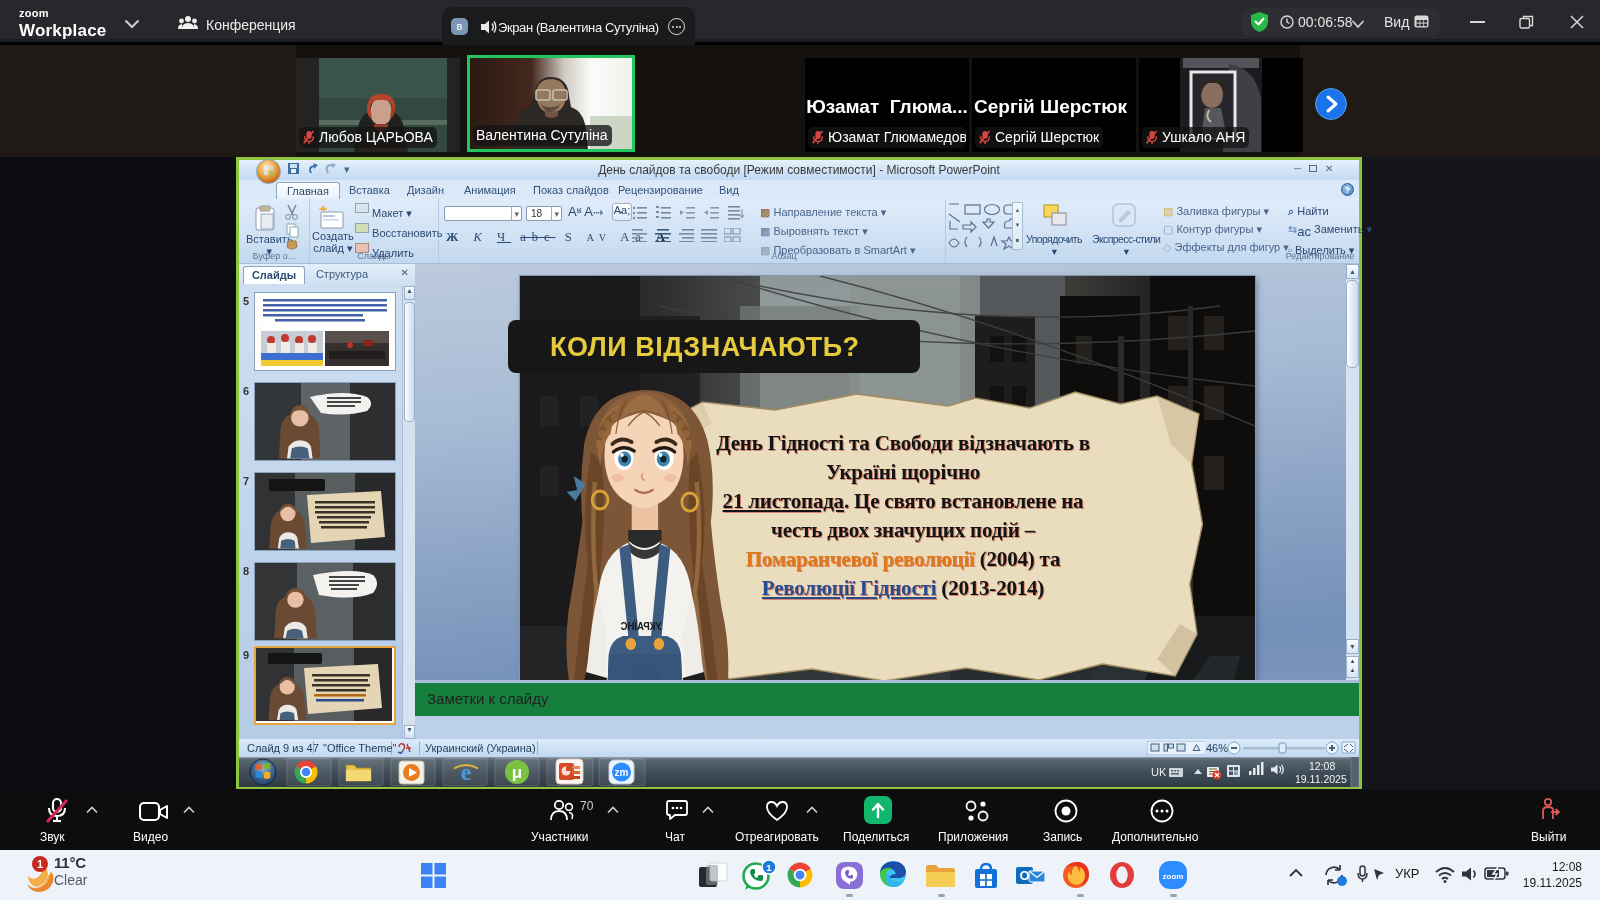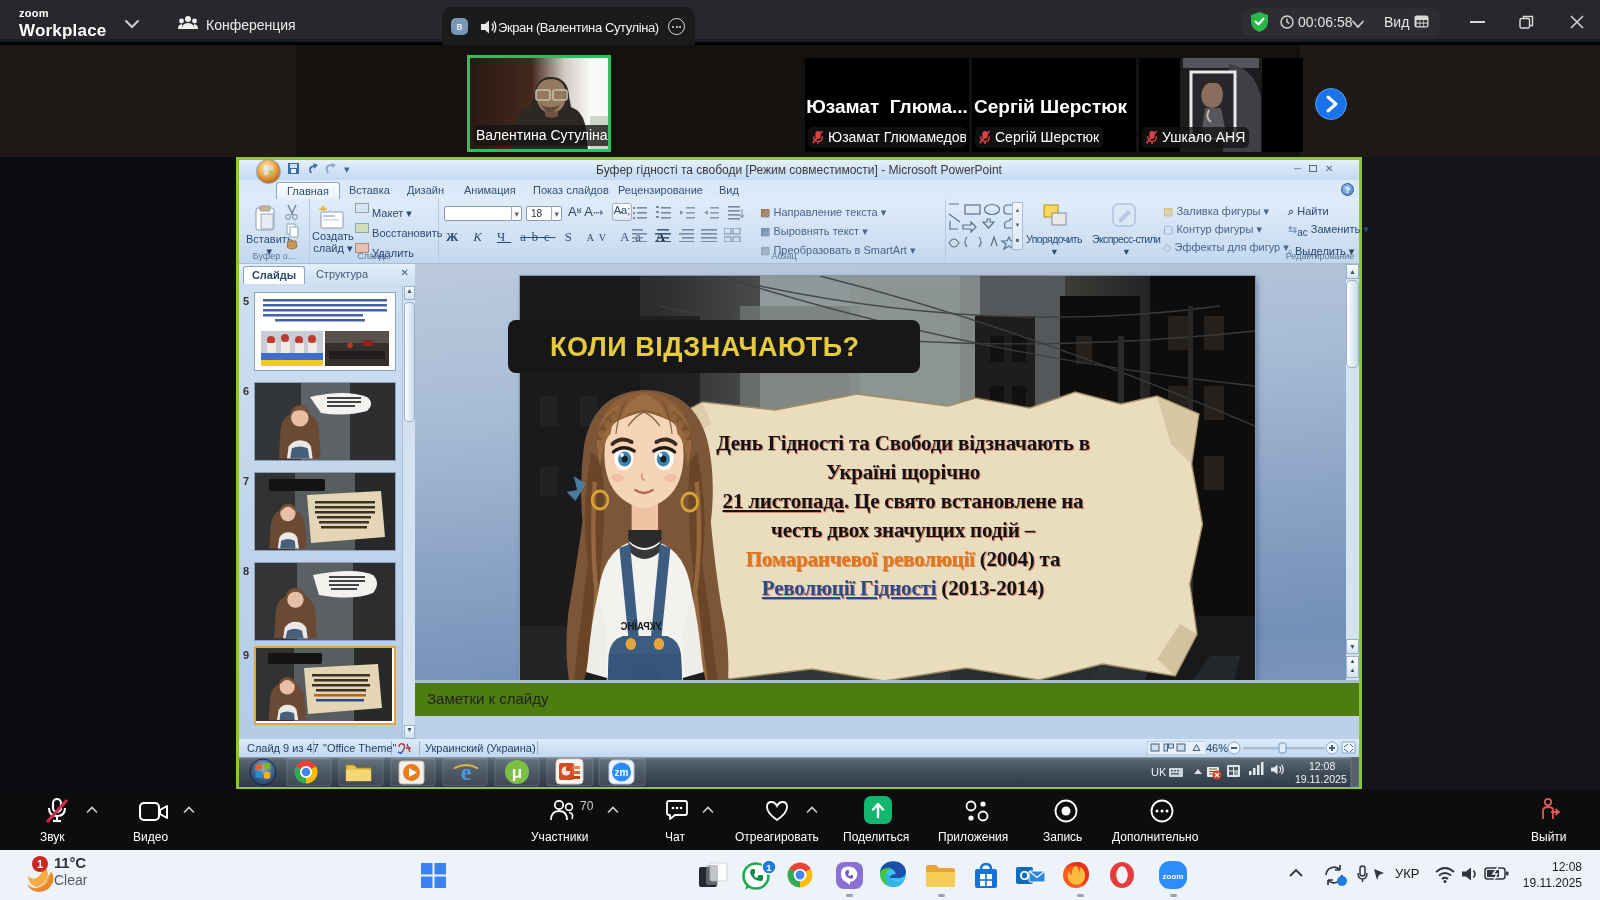--- a/index.html
+++ b/index.html
@@ -37,21 +37,21 @@
 #ribbon{left:239px;top:199px;width:1120px;height:65px;background:linear-gradient(#e0ecfa,#cfe1f4 60%,#c2d7ee);border-bottom:1px solid #a8bdd6}
 .grp{position:absolute;top:0;height:64px;border-right:1px solid #b6c9e0}
 .grplabel{position:absolute;bottom:2px;width:100%;text-align:center;font-size:9px;color:#5a7394}
 
 #lpanel{left:239px;top:264px;width:176px;height:475px;background:linear-gradient(#cfe0f2,#b4cbe6)}
 #canvas{left:415px;top:264px;width:931px;height:439px;background:linear-gradient(175deg,#bccadc 0%,#a8bcd6 30%,#8aa2c4 60%,#7390b8 85%,#7e97bc 100%)}
 #vsb{left:1346px;top:264px;width:13px;height:439px;background:#d4e2f2}
 .thumb{position:absolute;left:15px;width:142px;height:79px;background:#fff;border:1px solid #8ba0ba}
 .thumb.sel{border:2px solid #e8a33d}
 .snum{position:absolute;left:4px;font-size:11px;font-weight:bold;color:#333}
-#notes{left:415px;top:680px;width:944px;height:36px;background:#4d7c0f;border-top:3px solid #aabdd8;color:#222;font-size:15px;line-height:32px;padding-left:12px}
+#notes{left:415px;top:680px;width:944px;height:36px;background:#15803d;border-top:3px solid #aabdd8;color:#222;font-size:15px;line-height:32px;padding-left:12px}
 #sbar{left:239px;top:739px;width:1120px;height:18px;background:linear-gradient(#dcebfb,#c0d8f0);font-size:11px;color:#1f3b57}
 #w7bar{left:239px;top:757px;width:1120px;height:29px;background:linear-gradient(#5b6b7a,#3a4a59 30%,#2d3d4c)}
 
 #slide{left:520px;top:276px;width:735px;height:421px;background:#6f7477;overflow:hidden;outline:1px solid #8296ad;box-shadow:2px 3px 6px rgba(40,60,90,.45)}
 #titlebox{left:508px;top:320px;width:412px;height:53px;background:#171717;border-radius:8px}
 #titlebox span{position:absolute;left:42px;top:12px;color:#e5cb3d;font-size:27px;font-weight:bold;letter-spacing:.5px}
 #paper{left:648px;top:384px;width:560px;height:304px}
 #ptext{left:648px;top:429px;width:510px;font-family:"Liberation Serif",serif;font-weight:bold;font-size:21px;line-height:29px;letter-spacing:-.2px;text-align:center;color:#131316;text-shadow:1px 1px 0 rgba(200,60,40,.55)}
 
 #zbar{left:0;top:790px;width:1600px;height:60px;background:#0d0d0e;color:#fff}
@@ -123,21 +123,41 @@
     <rect x="1" y="3.5" width="9.5" height="9.5" rx="1.5" stroke="#d8d8d8" stroke-width="1.4" fill="none"></rect>
     <path d="M4.5,3.5 L4.5,1.5 L13.5,1.5 L13.5,10.5 L10.5,10.5" stroke="#d8d8d8" stroke-width="1.4" fill="none"></path>
   </svg>
 <svg class="abs" style="left:1570px;top:15px" width="14" height="14">
     <path d="M1,1 L13,13 M13,1 L1,13" stroke="#d8d8d8" stroke-width="1.5"></path>
   </svg>
 
 <div class="abs" id="strip">
   <div class="abs bgL"></div>
     <div class="abs bgR"></div>
-  <div class="abs tile" style="left:467px;top:10px;border:3px solid #22c55e;width:144px;height:97px">
+  <div class="abs tile" style="left:296px;background:#232323">
+    <svg width="164" height="94" style="position:absolute;left:0;top:0">
+      <rect x="23" y="0" width="128" height="94" fill="#33493f"></rect>
+      <rect x="23" y="0" width="128" height="40" fill="#3c554a"></rect>
+      <rect x="23" y="62" width="128" height="5" fill="#7b8d84" opacity=".5"></rect>
+      <path d="M58,94 L62,70 Q64,58 72,54 L76,46 Q84,38 94,46 L98,54 Q106,59 108,70 L112,94 Z" fill="#20211f"></path>
+      <path d="M74,56 Q75,40 85,40 Q96,41 96,56 Q95,66 85,67 Q75,66 74,56Z" fill="#caa08c"></path>
+      <path d="M71,54 Q70,36 85,36 Q101,36 99,54 L96,48 Q95,41 85,42 Q76,41 74,48 Z" fill="#b8442a"></path>
+      <path d="M71,54 Q73,60 76,61 L74,46 Z" fill="#b8442a"></path>
+        <path d="M99,54 Q97,60 94,61 L96,46 Z" fill="#a03c24"></path>
+      <path d="M60,94 L64,78 Q70,70 85,70 Q100,70 106,78 L110,94 Z" fill="#26231f"></path>
+      <path d="M78,70 Q85,77 92,70 L92,66 L78,66Z" fill="#8d3b2a"></path>
+    </svg>
+    <div class="vlabel"><svg width="14" height="15" viewBox="0 0 16 17">
+          <rect x="5" y="1" width="6" height="9" rx="3" fill="#d64541"></rect>
+          <path d="M3,7 Q3,13 8,13 Q13,13 13,7" stroke="#d64541" stroke-width="1.6" fill="none"></path>
+          <line x1="8" y1="13" x2="8" y2="16" stroke="#d64541" stroke-width="1.6"></line>
+          <line x1="2" y1="15" x2="13" y2="1" stroke="#d64541" stroke-width="2"></line>
+        </svg>Любов ЦАРЬОВА</div>
+  </div>
+  <div class="abs tile" style="left:467px;top:10px;border:3px solid #22c55e;width:168px;height:97px">
     <svg width="162" height="91" style="position:absolute;left:0;top:0">
       <defs>
           <linearGradient id="valbg" x1="0" y1="0" x2="1" y2="0">
         <stop offset="0" stop-color="#2a1a14"></stop>
             <stop offset="38%" stop-color="#45281e"></stop>
             <stop offset="58%" stop-color="#cfc9c1"></stop>
             <stop offset="75%" stop-color="#fbfbf9"></stop>
             <stop offset="100%" stop-color="#eff2ec"></stop>
       </linearGradient>
         </defs>
@@ -191,21 +211,21 @@
   <div class="abs" style="left:1315px;top:43px;width:32px;height:32px;border-radius:50%;background:#1a73e8;border:1px solid #5599ee"></div>
   <svg class="abs" style="left:1315px;top:43px" width="32" height="32">
       <path d="M13,9 L21,16 L13,23" stroke="#fff" stroke-width="3" fill="none" stroke-linecap="round" stroke-linejoin="round"></path>
     </svg>
 </div>
 
 <div class="abs" id="stage">
     <div class="abs rmarg"></div>
   </div>
 <div class="abs" id="share"></div>
-<div class="abs" id="ppt-title">Буфер гідності та свободи [Режим совместимости] - Microsoft PowerPoint</div>
+<div class="abs" id="ppt-title">День слайдов та свободи [Режим совместимости] - Microsoft PowerPoint</div>
 <div class="abs" style="left:256px;top:159px;width:25px;height:25px;border-radius:50%;background:radial-gradient(circle at 42% 32%,#fcebc8,#f0b050 38%,#c8701e 72%,#94480c);border:1px solid #8aa0bd;z-index:5"></div>
 <svg class="abs" style="left:256px;top:159px;z-index:6" width="25" height="25">
     <g opacity=".85">
       <rect x="8" y="7" width="4" height="4" fill="#e8f0f8"></rect>
       <rect x="13" y="7" width="4" height="4" fill="#cfe0ee"></rect>
       <rect x="8" y="12" width="4" height="4" fill="#d8e8f4"></rect>
       <rect x="13" y="12" width="4" height="4" fill="#9fc46a"></rect>
     </g>
   </svg>
 <svg class="abs" style="left:288px;top:161px" width="90" height="16">
@@ -394,21 +414,21 @@
     <rect x="10" y="10" width="14" height="12" fill="#e8e8ea" stroke="#889"></rect>
   </svg>
 <div class="abs" style="left:1022px;top:233px;font-size:10.5px;color:#2b4a72;width:64px;text-align:center;letter-spacing:-.6px">Упорядочить<br>▾</div>
 <svg class="abs" style="left:1110px;top:202px" width="30" height="28">
     <rect x="3" y="2" width="22" height="22" rx="5" fill="#dce8f6" stroke="#9ab0cc"></rect>
     <path d="M8,18 L18,8 l3,3 L11,21 Z" fill="#b8c8e0"></path>
   </svg>
 <div class="abs" style="left:1092px;top:233px;font-size:10.5px;color:#2b4a72;white-space:nowrap;letter-spacing:-.6px">Экспресс-стили<div style="text-align:center">▾</div></div>
 <div class="abs" style="left:1163px;top:202px;font-size:11px;color:#4a658a;line-height:18px"><span style="color:#d8b048">▧</span> Заливка фигуры ▾<br><span style="color:#7a9ab8">▢</span> Контур фигуры ▾<br><span style="color:#9ab">◇</span> Эффекты для фигур ▾</div>
 
-<div class="abs" style="left:1288px;top:202px;font-size:11px;color:#2b4a72;line-height:18px"><b style="color:#4a6a9a">⌕</b> Найти<br><span style="color:#6a8ab8">⇆</span><span style="font-size:10px;vertical-align:sub">ac</span> Заменить ▾<br><span style="color:#6a8ab8">▫</span> Выделить ▾</div>
+<div class="abs" style="left:1288px;top:202px;font-size:11px;color:#2b4a72;line-height:18px"><b style="color:#4a6a9a">⌕</b> Найти<br><span style="color:#6a8ab8">⇆</span><span style="font-size:13px;vertical-align:sub">ac</span> Заменить ▾<br><span style="color:#6a8ab8">▫</span> Выделить ▾</div>
 <div class="abs" id="lpanel">
   <div style="position:absolute;left:0;top:0;width:176px;height:20px;background:linear-gradient(#e4eefa,#cfe0f2)">
     <div style="position:absolute;left:4px;top:2px;width:62px;height:18px;background:#fdfefe;border:1px solid #8ba4c4;border-bottom:none;border-radius:3px 3px 0 0;font-size:11px;font-weight:bold;color:#2b4a72;text-align:center;line-height:17px">Слайды</div>
     <div style="position:absolute;left:68px;top:2px;width:70px;height:18px;font-size:11px;color:#3c5a7d;text-align:center;line-height:17px">Структура</div>
     <div style="position:absolute;right:6px;top:3px;font-size:10px;color:#44607f">✕</div>
   </div>
   <div class="thumb" style="top:28px"><svg width="140" height="77">
     <rect width="140" height="77" fill="#fdfdfb"></rect>
     <rect x="6" y="4" width="128" height="32" fill="#fff"></rect>
     <g fill="#4462a8">

